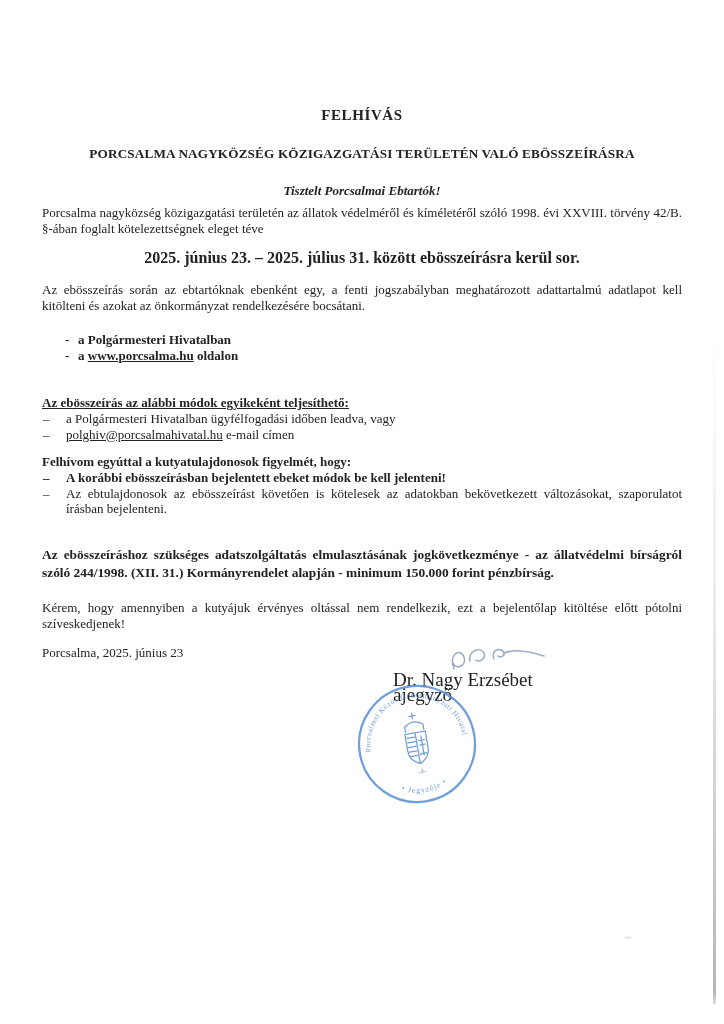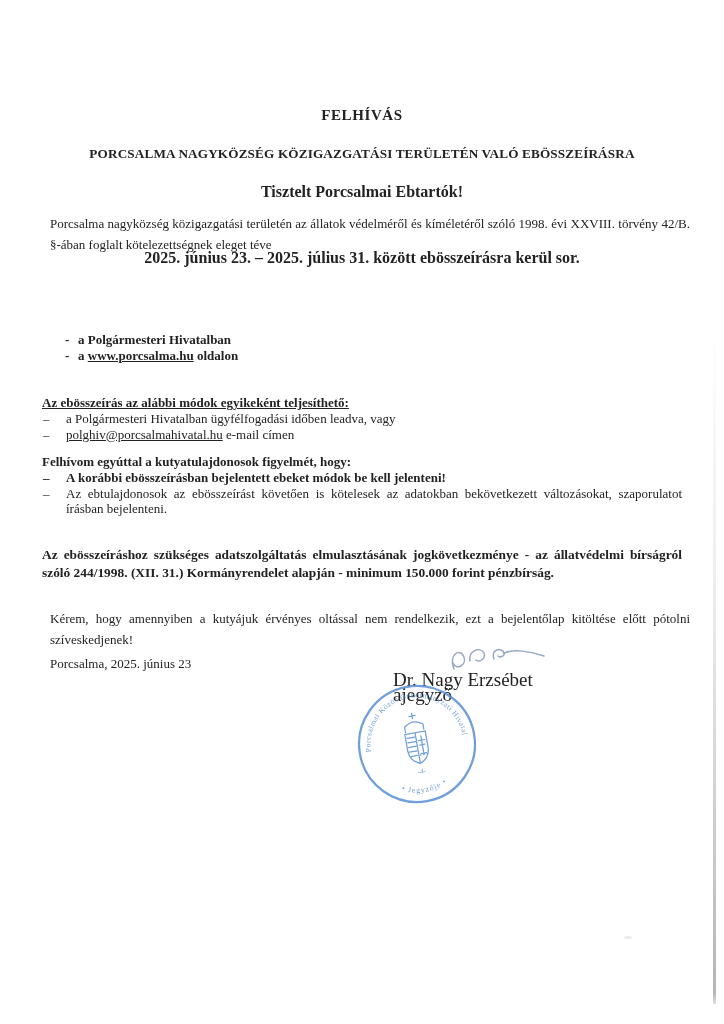--- a/index.html
+++ b/index.html
@@ -5,22 +5,22 @@
   html,body { margin:0; padding:0; background:#ffffff; }
   .page {
     position:relative; width:724px; height:1004px; background:#ffffff;
     font-family:"Liberation Serif", serif; color:#222222; overflow:hidden;
   }
   .blk { position:absolute; left:42px; width:640px; }
   .center { text-align:center; }
   .justify { text-align:justify; }
   .title { font-weight:bold; font-size:15px; letter-spacing:0.6px; }
   .subtitle { font-weight:bold; font-size:13.2px; letter-spacing:0.15px; }
-  .salutation { font-weight:bold; font-size:16px; }
-  .body { font-size:13px; line-height:21px; margin:8px; }
+  .salutation { font-weight:bold; font-size:13px;font-style:italic; }
+  .body { font-size:13px; line-height:16px; margin:0; }
   .date-heading { font-weight:bold; font-size:16px; }
   .sec-heading { font-weight:bold; font-size:13px; text-decoration:underline; line-height:16px; }
   .li { display:flex; font-size:13px; line-height:15.5px; }
   .li .litext { flex:1 1 auto; text-align:justify; }
   .l1 { padding-left:23px; }
   .l1 .dash { flex:0 0 13px; }
   .l2 .dash { flex:0 0 23px; padding-left:1px; }
   .bold { font-weight:bold; }
   .u { text-decoration:underline; }
   .penalty { font-weight:bold; font-size:13.4px; line-height:17.5px; margin:0; }
@@ -43,20 +43,21 @@
   <div class="blk center title" style="top:107px">FELHÍVÁS</div>
 
   <div class="blk center subtitle" style="top:146px">PORCSALMA NAGYKÖZSÉG KÖZIGAZGATÁSI TERÜLETÉN VALÓ EBÖSSZEÍRÁSRA</div>
 
   <div class="blk center salutation" style="top:183px">Tisztelt Porcsalmai Ebtartók!</div>
 
   <p class="blk body justify" style="top:205px">Porcsalma nagyközség közigazgatási területén az állatok védelméről és kíméletéről szóló 1998. évi XXVIII. törvény 42/B. §-ában foglalt kötelezettségnek eleget téve</p>
 
   <div class="blk center date-heading" style="top:249px">2025. június 23. – 2025. július 31. között ebösszeírásra kerül sor.</div>
 
+  <p class="blk body justify" style="top:282px">Az ebösszeírás során az ebtartóknak ebenként egy, a fenti jogszabályban meghatározott adattartalmú adatlapot kell kitölteni és azokat az önkormányzat rendelkezésére bocsátani.</p>
 
   <div class="blk" style="top:332px">
     <div class="li l1 bold">
       <span class="dash">-</span>
       <span class="litext">a Polgármesteri Hivatalban</span>
     </div>
     <div class="li l1 bold">
       <span class="dash">-</span>
       <span class="litext"><span>a </span><span class="u">www.porcsalma.hu</span><span> oldalon</span></span>
     </div>

